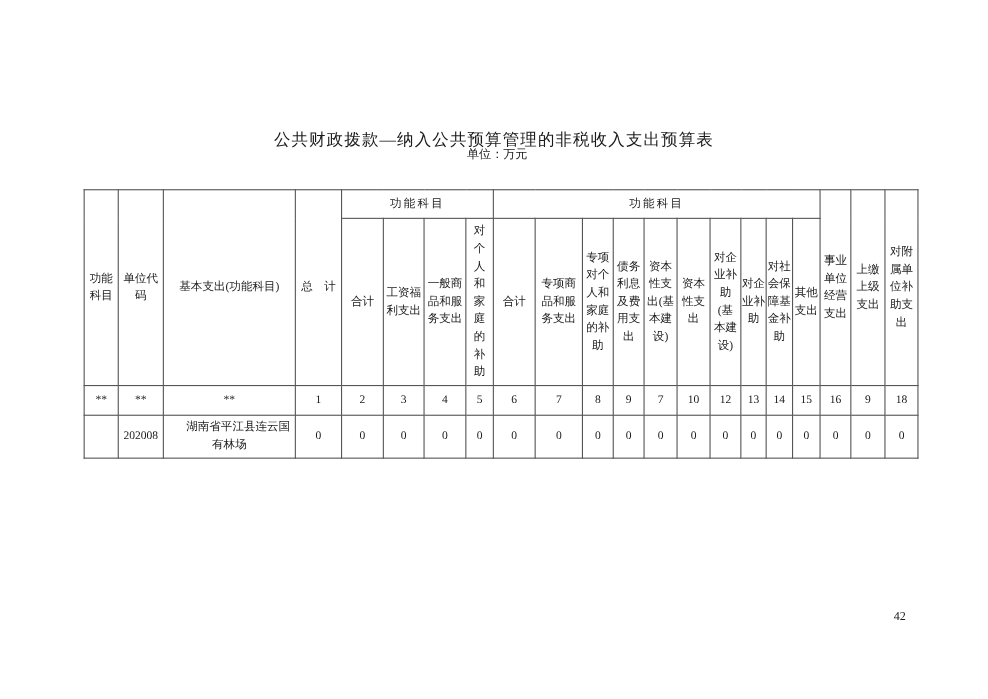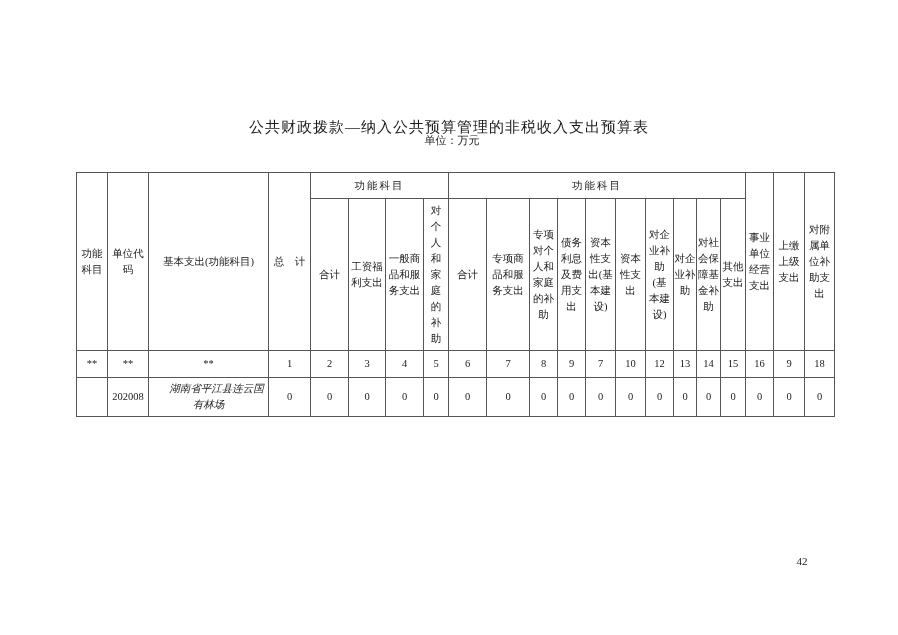--- a/index.html
+++ b/index.html
@@ -72,26 +72,25 @@
     padding-left: 1px;
     padding-bottom: 3px;
   }
   .name-cell {
     font-size: 11px;
     text-align: left;
     text-indent: 16px;
     padding-left: 2px;
     padding-right: 2px;
     line-height: 16px;
-    font-style: italic;
   }
   .page-number {
     position: absolute;
     top: 555px;
-    left: 782px;
+    left: 798px;
     width: 40px;
     text-align: center;
     font-size: 11px;
   }
 </style>
 </head>
 <body>
 
 <div class="page">
 

